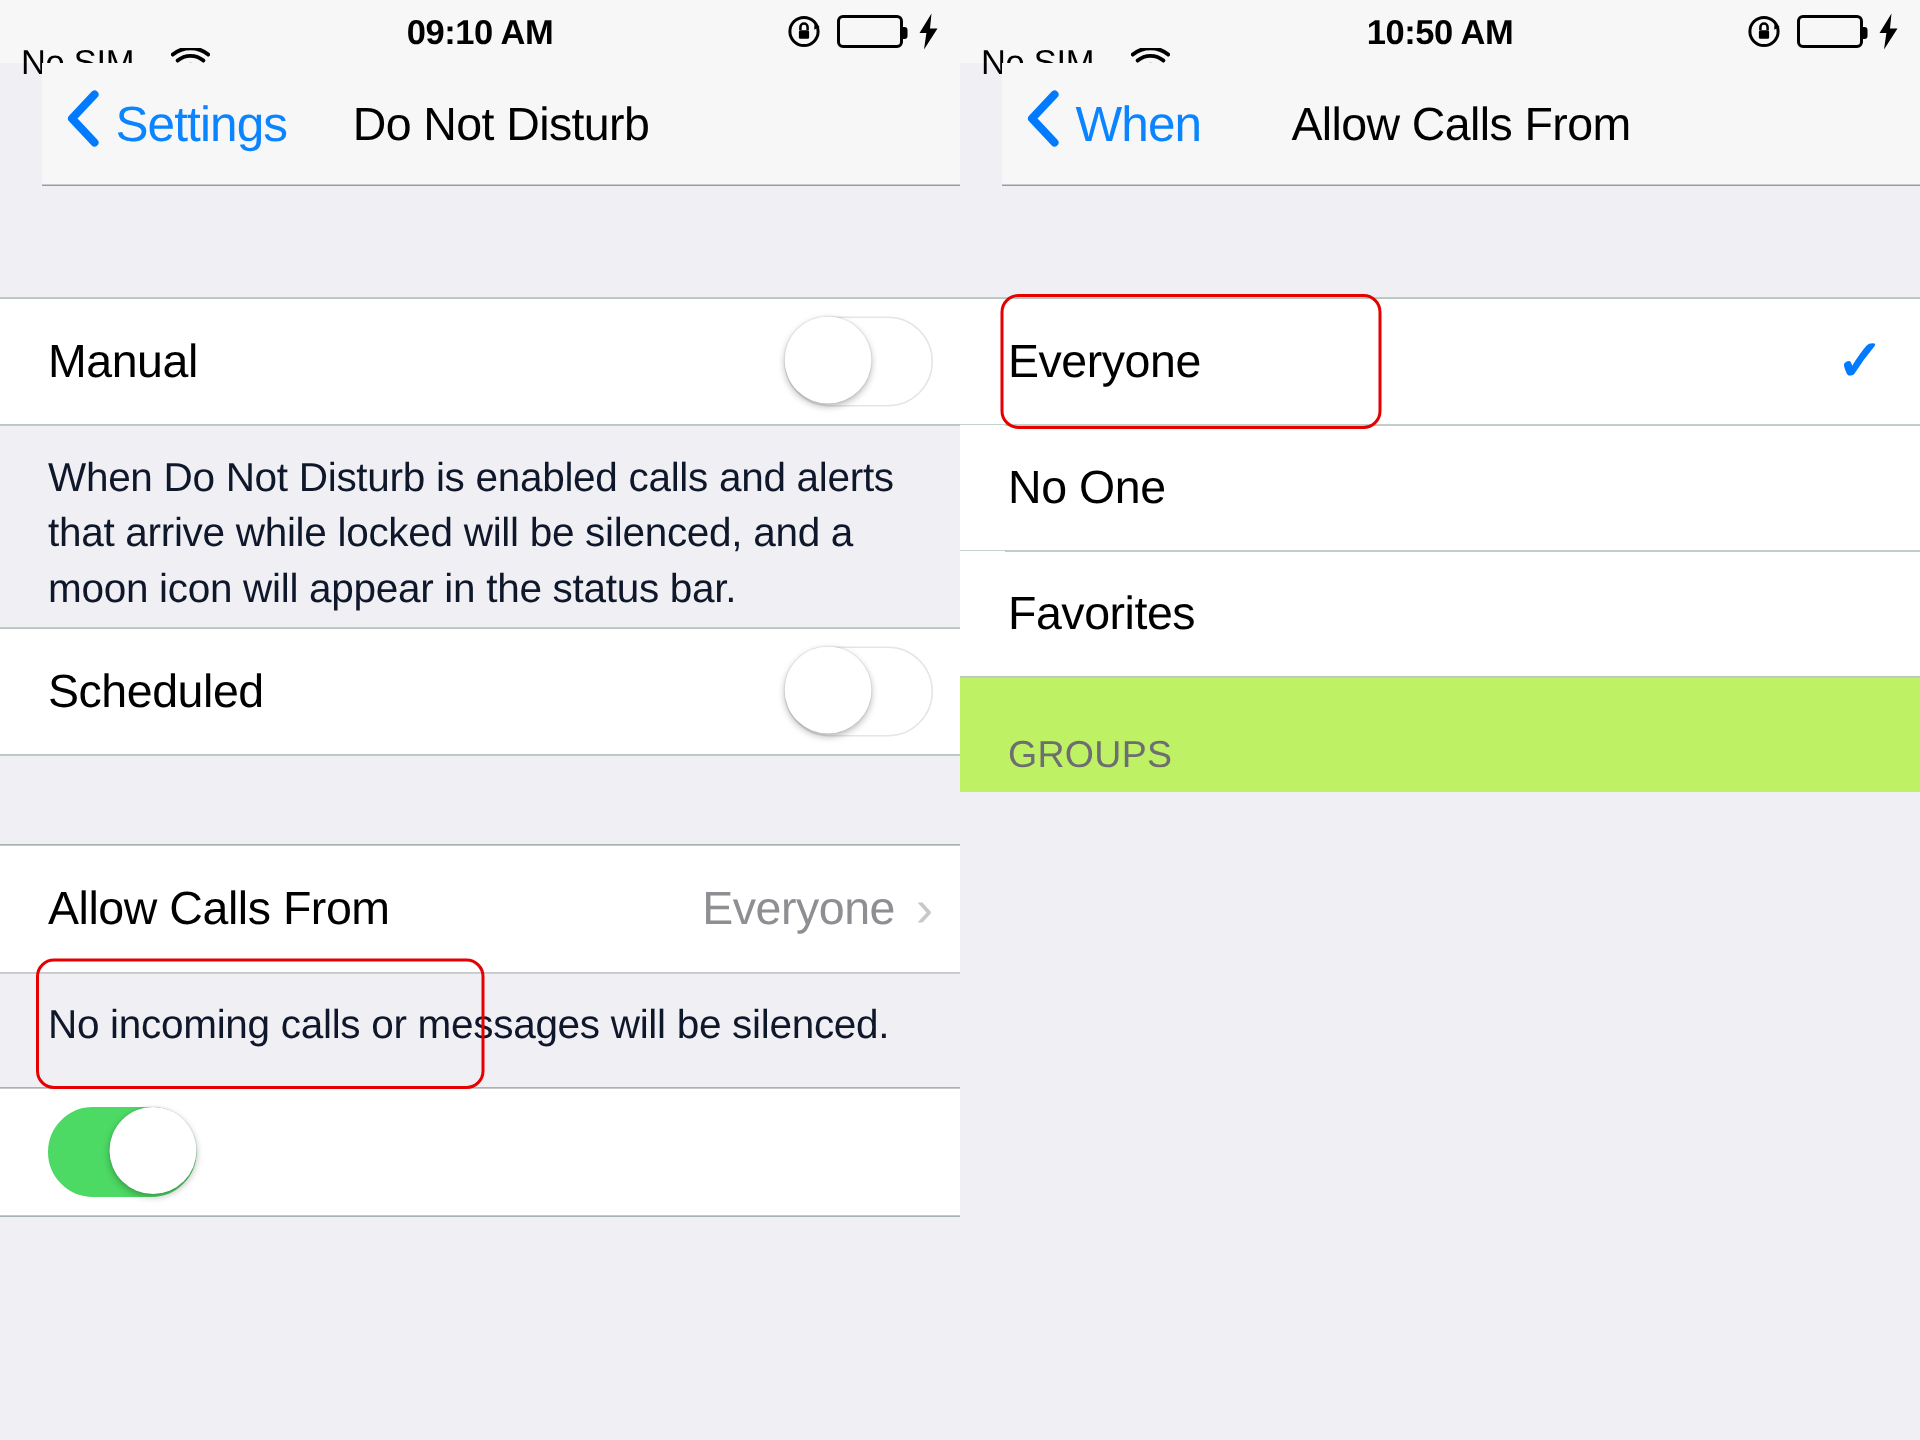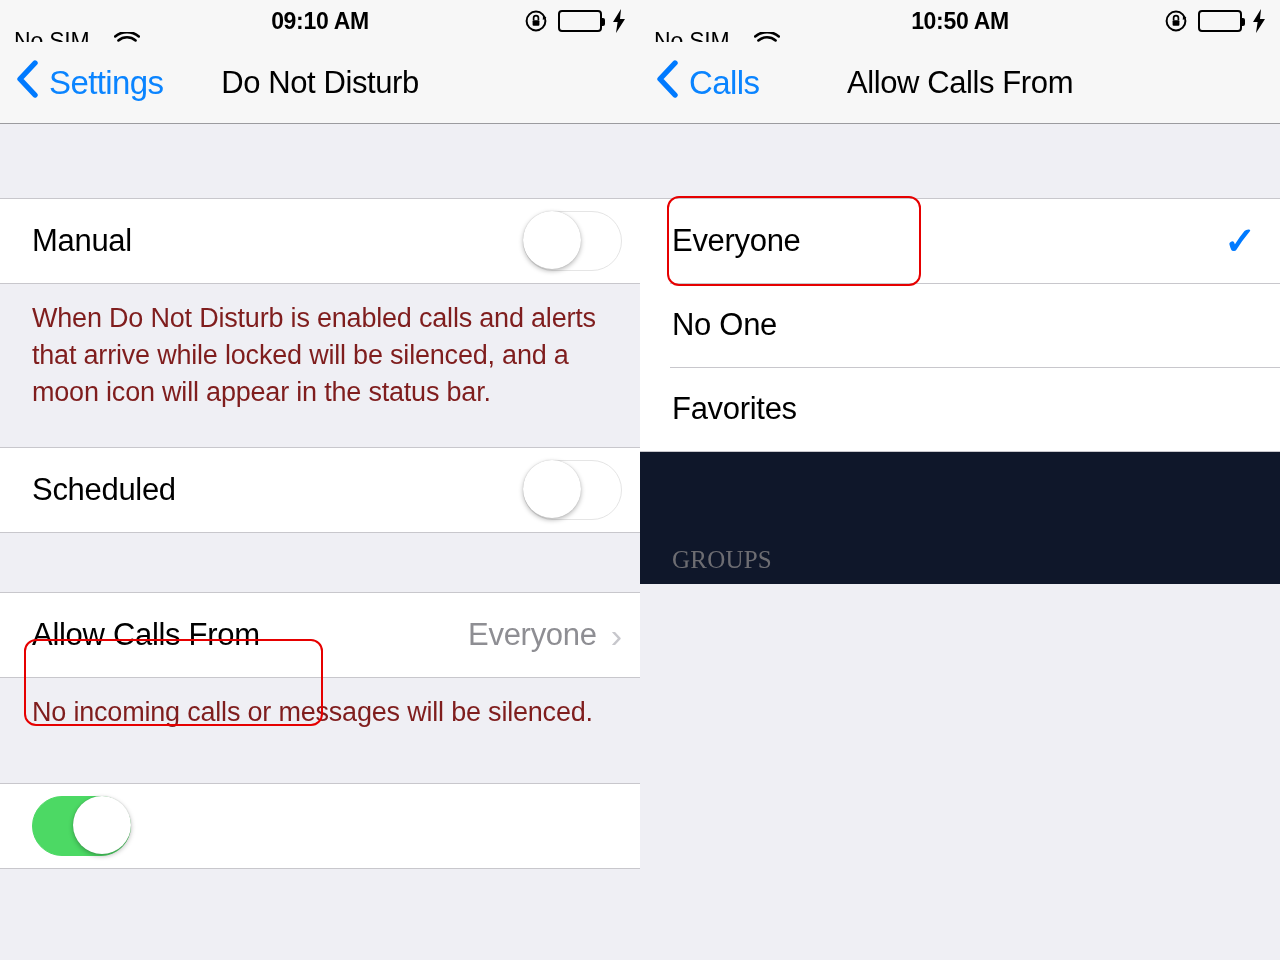--- a/index.html
+++ b/index.html
@@ -94,20 +94,21 @@
 
   
   .navbar {
     height: 82px;
     background: #f7f7f7;
     border-bottom: 1px solid #9b9b9f;
     position: relative;
     display: flex;
     align-items: center;
     box-sizing: border-box;
+    margin-left: 28px;
   }
   .nav-back {
     display: flex;
     align-items: center;
     gap: 11px;
     padding-left: 16px;
     color: #007aff;
     font-size: 33px;
     letter-spacing: -0.6px;
     cursor: pointer;
@@ -167,36 +168,35 @@
   }
   .chevron-right {
     color: #c7c7cc;
     font-size: 34px;
     line-height: 1;
     font-weight: 300;
   }
   .footer-text {
     background: #efeff4;
     font-size: 27px;
-    color: #7f1d1d;
+    color: #0f172a;
     line-height: 37px;
-    padding: 16px 40px 36px 32px;
+    padding: 16px 40px 7px 32px;
     letter-spacing: -0.2px;
   }
   .section-header {
-    background: #0f172a;
+    background: #bef264;
     font-size: 25px;
     color: #6d6d72;
     letter-spacing: 0.2px;
     padding: 46px 0 10px 32px;
-    height: 132px;
+    height: 76px;
     box-sizing: border-box;
     display: flex;
     align-items: flex-end;
-    font-family: Liberation Serif, serif;
   }
 
   
   .switch {
     width: 99px;
     height: 60px;
     border-radius: 30px;
     position: relative;
     box-sizing: border-box;
     flex-shrink: 0;
@@ -372,21 +372,21 @@
       </div>
     </div>
 
     <div class="navbar">
       <div class="nav-back">
         <span>
           <svg width="22" height="38" viewBox="0 0 22 38">
             <path d="M19 3 L4 19 L19 35" stroke="#007aff" stroke-width="5.4" fill="none" stroke-linecap="round" stroke-linejoin="round"></path>
           </svg>
         </span>
-        <span class="nav-back-label">Calls</span>
+        <span class="nav-back-label">When</span>
       </div>
       <div class="nav-title">Allow Calls From</div>
     </div>
 
     <div class="gap" style="height:74px"></div>
 
     <div class="group">
       <div class="row">
         <span class="row-label">Everyone</span>
         <span class="checkmark">✓</span>

